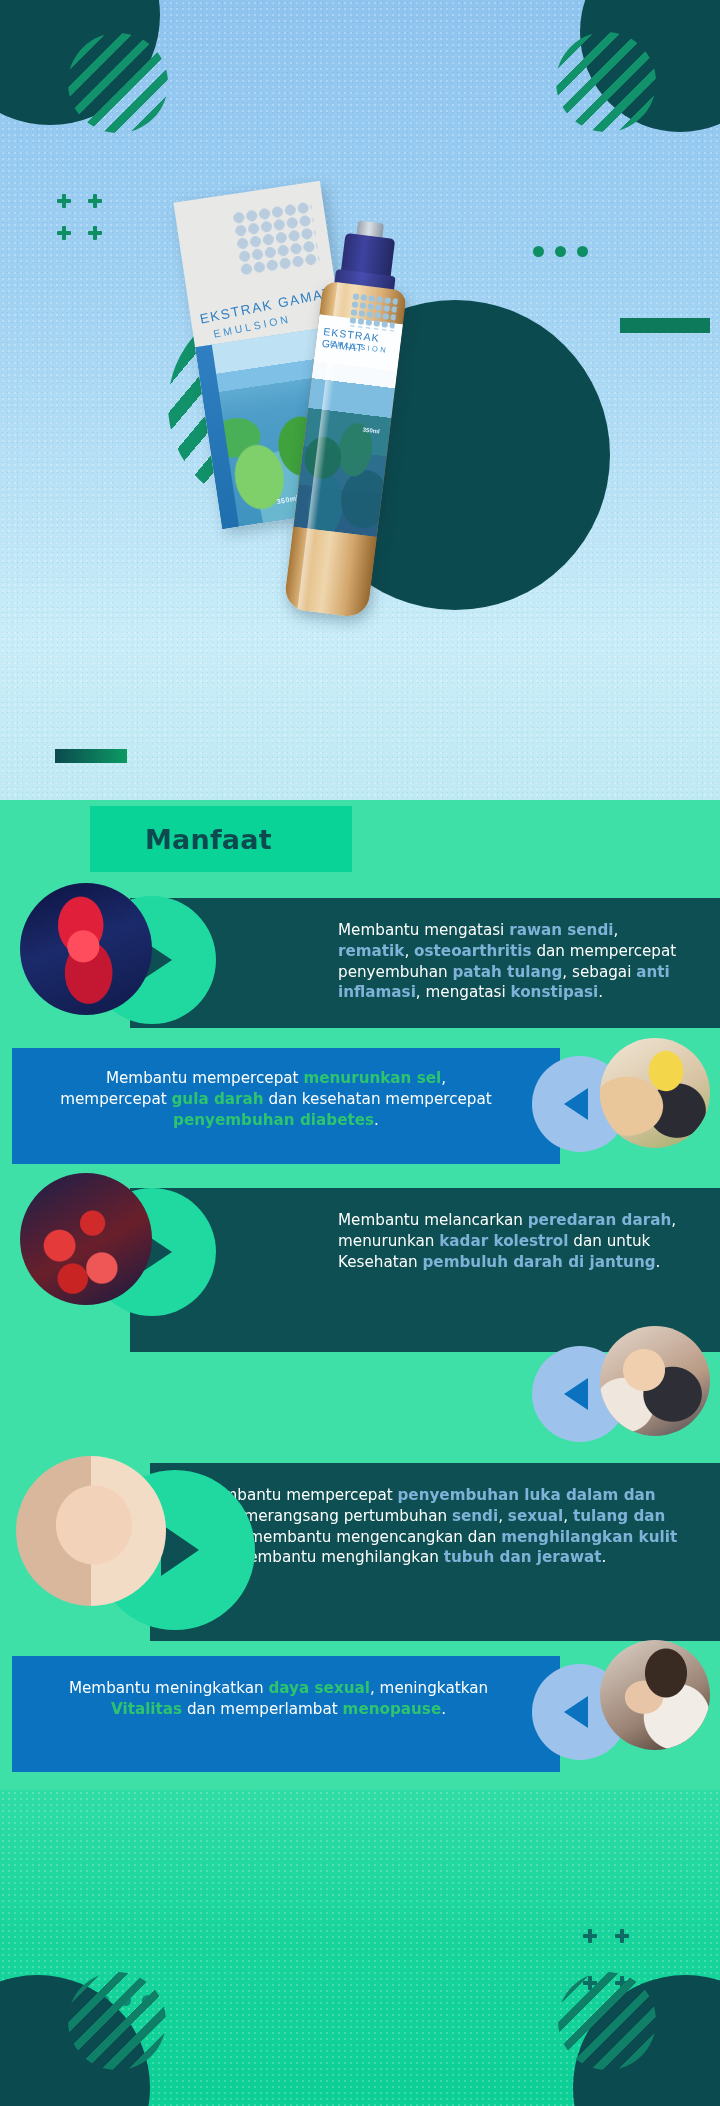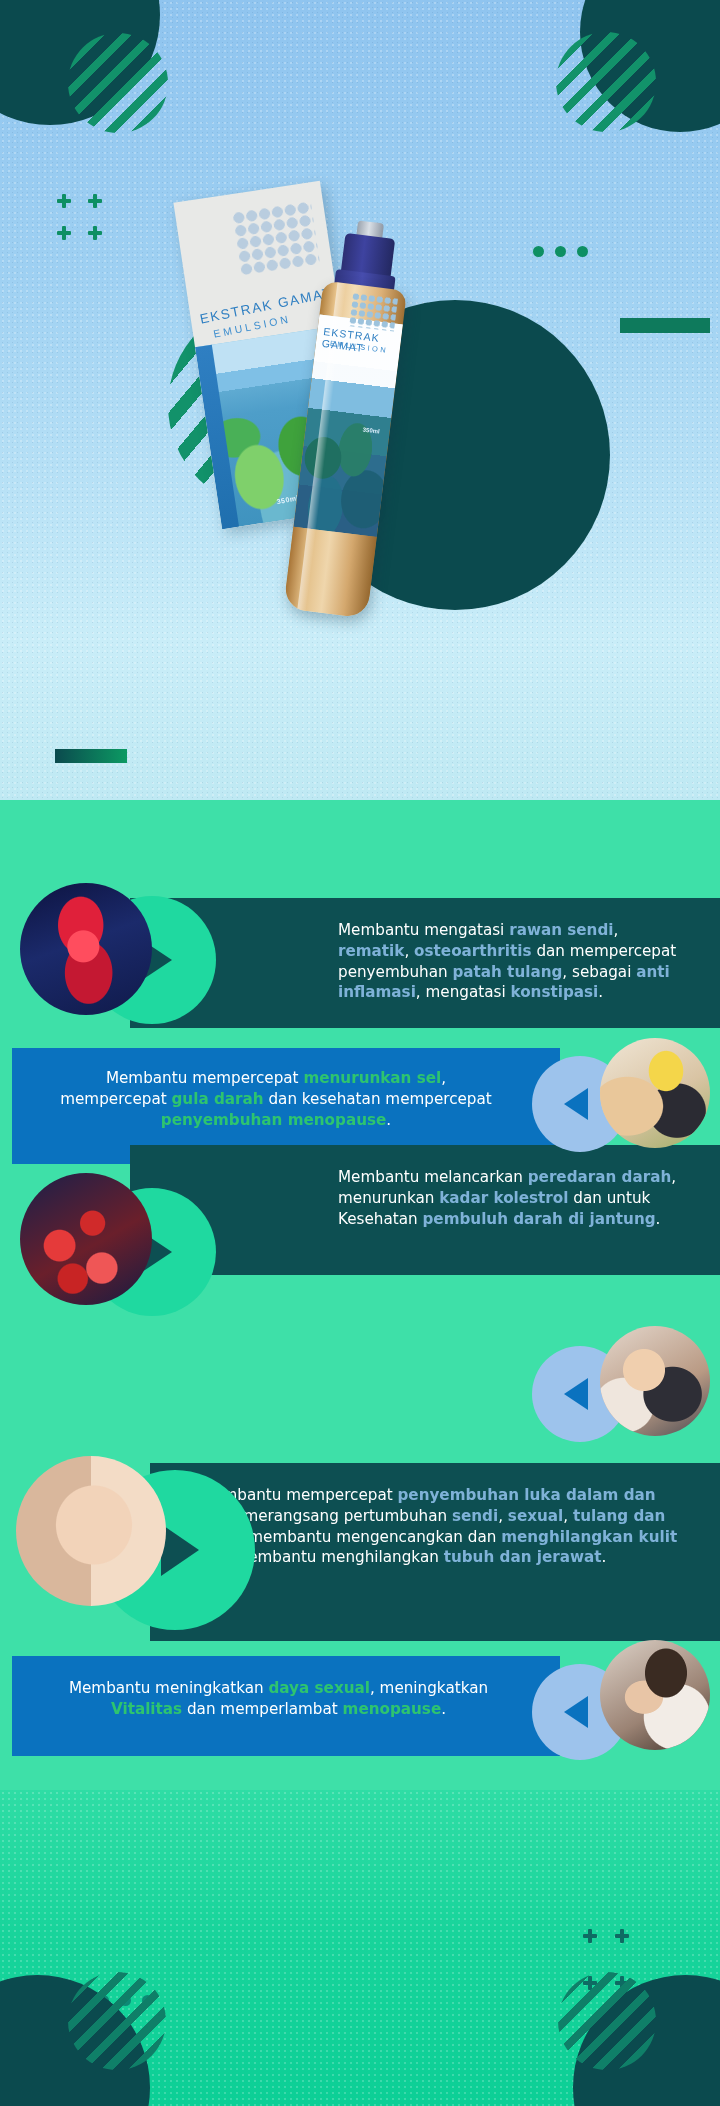--- a/index.html
+++ b/index.html
@@ -332,30 +332,30 @@
       <div class="txt" style="top:22px;"><span>Membantu mengatasi </span><b>rawan sendi</b><span>, </span><b>rematik</b><span>, </span><b>osteoarthritis</b><span> dan mempercepat penyembuhan </span><b>patah tulang</b><span>, sebagai </span><b>anti inflamasi</b><span>, mengatasi </span><b>konstipasi</b><span>.</span></div>
     </div>
     <div class="play-c" style="left:88px;top:888px;">
       <div class="tri"></div>
     </div>
     <div class="photo-l" style="left:20px;top:875px;">
       <div class="ph-knee"></div>
     </div>
 
     <div class="blk blue" style="left:12px;top:1040px;width:548px;height:116px;">
-      <div class="txt" style="top:20px;left:40px;right:60px;"><span>Membantu mempercepat </span><b>menurunkan sel</b><span>, mempercepat </span><b>gula darah</b><span> dan kesehatan mempercepat </span><b>penyembuhan menopause</b><span>.</span></div>
+      <div class="txt" style="top:20px;left:40px;right:60px;"><span>Membantu mempercepat </span><b>menurunkan sel</b><span>, mempercepat </span><b>gula darah</b><span> dan kesehatan mempercepat </span><b>penyembuhan diabetes</b><span>.</span></div>
     </div>
     <div class="back-c" style="left:532px;top:1048px;">
       <div class="tri"></div>
     </div>
     <div class="photo-r" style="left:600px;top:1030px;width:110px;height:110px;">
       <div class="ph-glucose"></div>
     </div>
 
-    <div class="blk teal" style="left:130px;top:1137px;width:590px;height:130px;">
+    <div class="blk teal" style="left:130px;top:1180px;width:590px;height:164px;">
       <div class="txt" style="top:22px;"><span>Membantu melancarkan </span><b>peredaran darah</b><span>, menurunkan </span><b>kadar kolestrol</b><span> dan untuk Kesehatan </span><b>pembuluh darah di jantung</b><span>.</span></div>
     </div>
     <div class="play-c" style="left:88px;top:1180px;">
       <div class="tri"></div>
     </div>
     <div class="photo-l" style="left:20px;top:1165px;">
       <div class="ph-blood"></div>
     </div>
 
     <div class="back-c" style="left:532px;top:1338px;">
@@ -368,31 +368,34 @@
     <div class="blk teal" style="left:150px;top:1455px;width:570px;height:178px;">
       <div class="txt" style="top:22px;left:50px;right:28px;"><span>Membantu mempercepat </span><b>penyembuhan luka dalam dan luar</b><span>, merangsang pertumbuhan </span><b>sendi</b><span>, </span><b>sexual</b><span>, </span><b>tulang dan kulit</b><span>, membantu mengencangkan dan </span><b>menghilangkan kulit</b><span> dan membantu menghilangkan </span><b>tubuh dan jerawat</b><span>.</span></div>
     </div>
     <div class="play-c" style="left:95px;top:1462px;width:160px;height:160px;">
       <div class="tri" style="border-left-width:38px;border-top-width:26px;border-bottom-width:26px;"></div>
     </div>
     <div class="photo-l" style="left:16px;top:1448px;width:150px;height:150px;">
       <div class="ph-face"></div>
     </div>
 
-    <div class="blk blue" style="left:12px;top:1648px;width:548px;height:100px;">
+    <div class="blk blue" style="left:12px;top:1648px;width:548px;height:116px;">
       <div class="txt" style="top:22px;left:40px;right:55px;"><span>Membantu meningkatkan </span><b>daya sexual</b><span>, meningkatkan </span><b>Vitalitas</b><span> dan memperlambat </span><b>menopause</b><span>.</span></div>
     </div>
     <div class="back-c" style="left:532px;top:1656px;">
       <div class="tri"></div>
     </div>
     <div class="photo-r" style="left:600px;top:1632px;width:110px;height:110px;">
       <div class="ph-couple"></div>
     </div>
   </div>
 
+  <div class="manfaat">
+    <span>Manfaat</span>
+  </div>
 
   <div class="footer">
     <div class="halftone"></div>
 
     <div class="dot3 dot3-d" style="left:98px;top:205px;">
       <i></i>
         <i></i>
         <i></i>
     </div>
 

